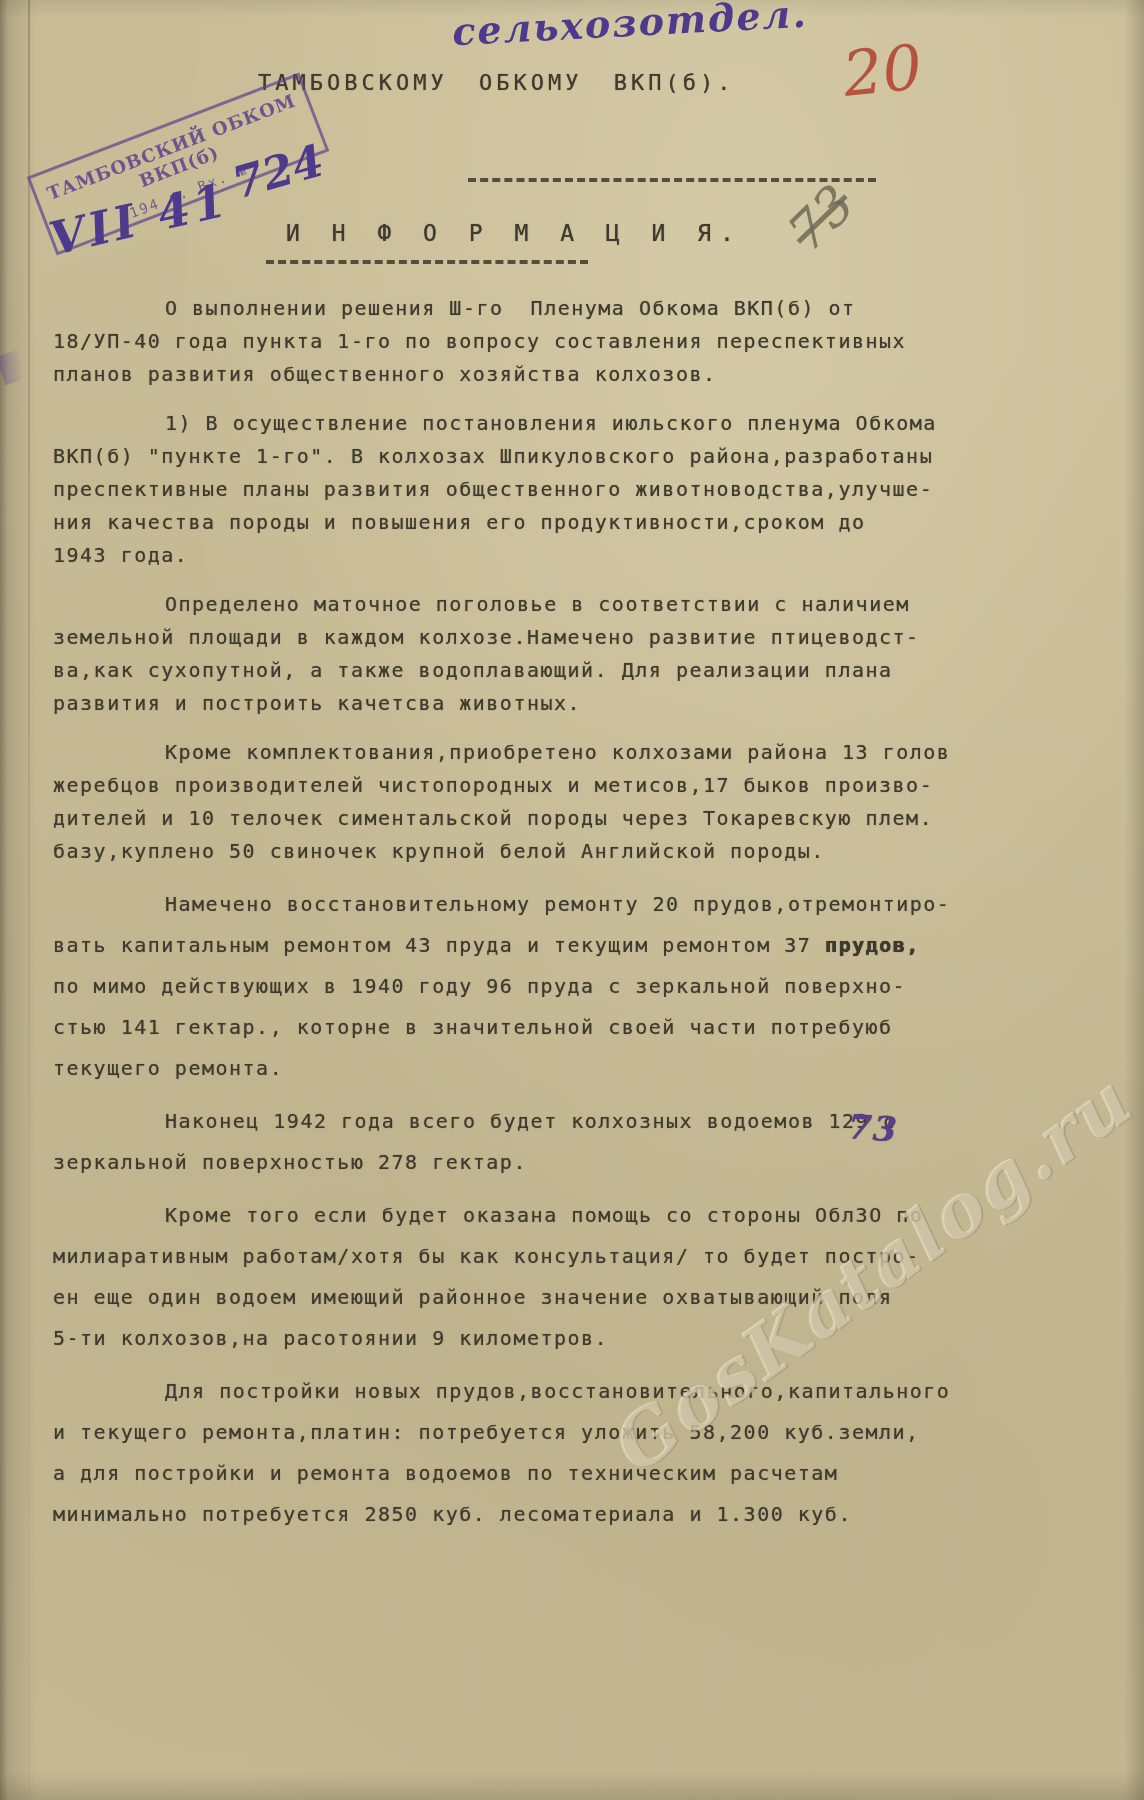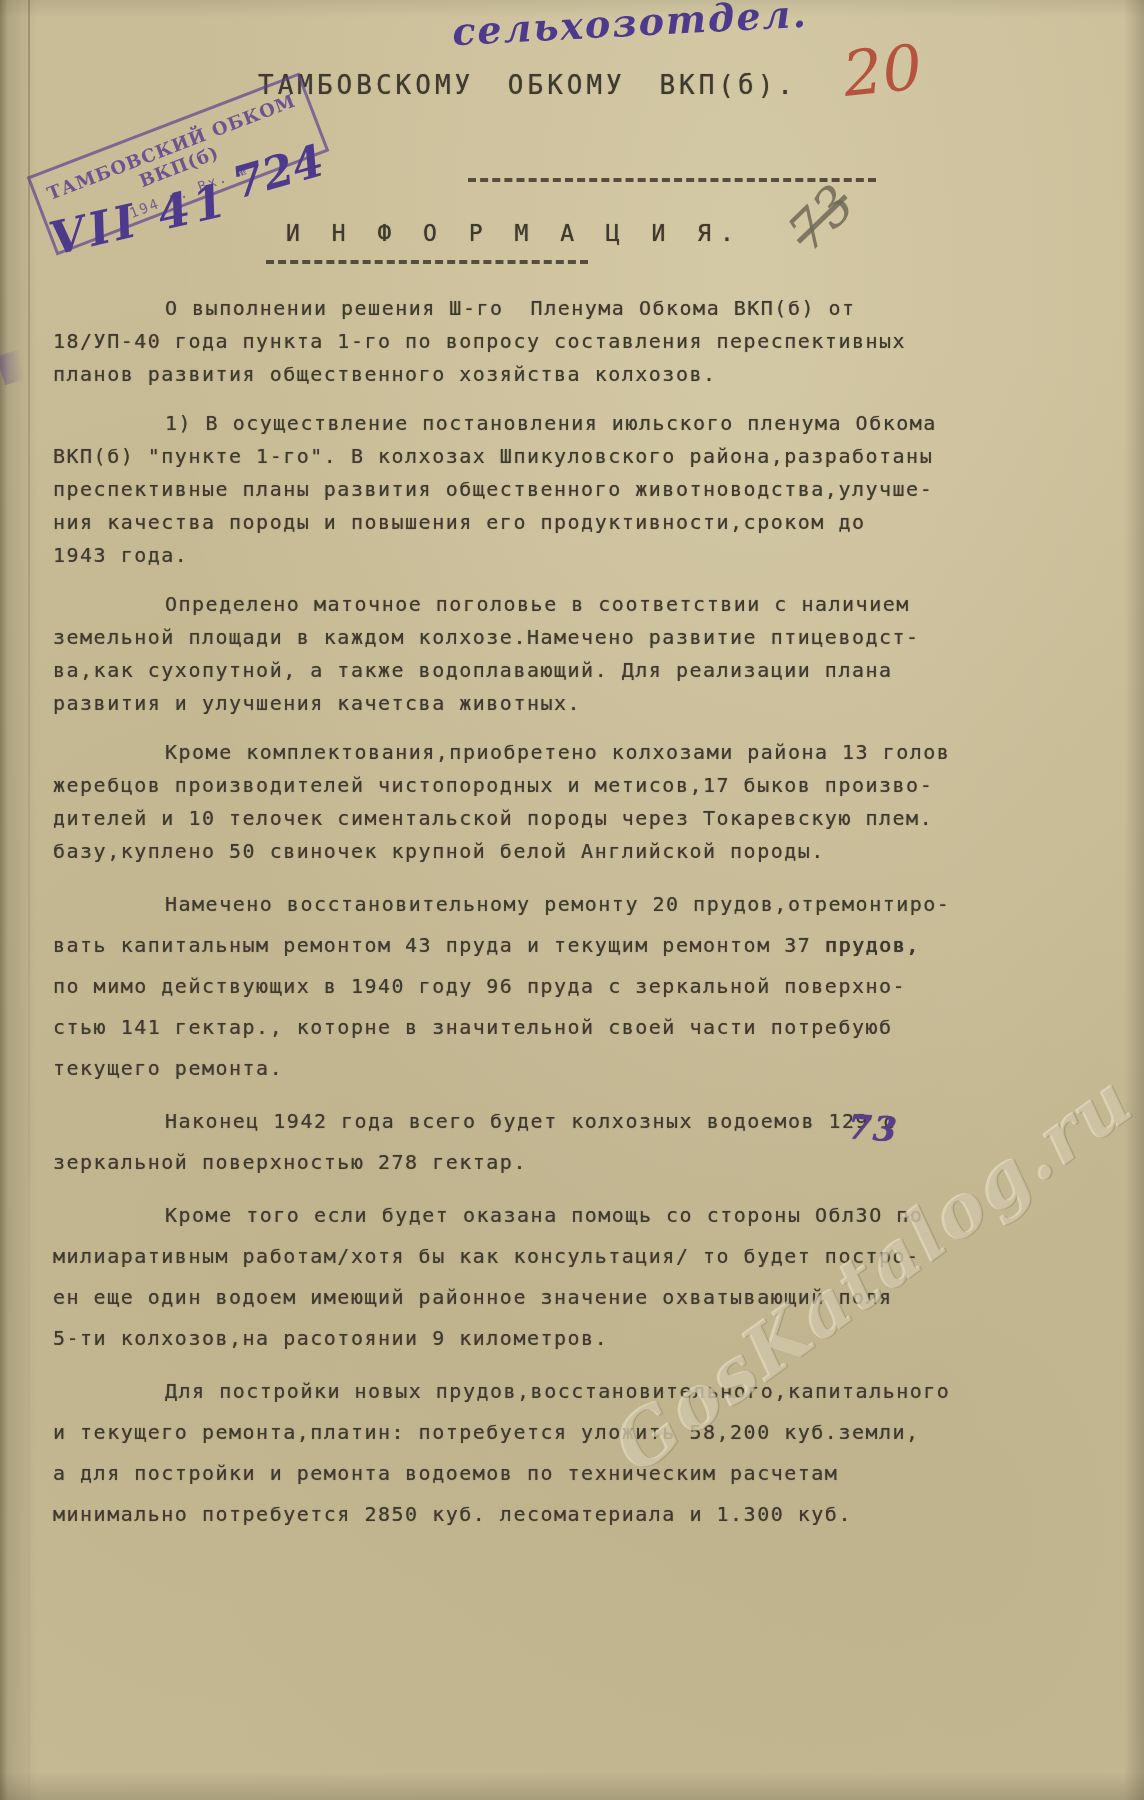--- a/index.html
+++ b/index.html
@@ -29,21 +29,21 @@
   
   .hand{font-family:"DejaVu Serif", serif;font-style:italic;}
 
   .top-note{position:absolute;left:452px;top:0px;font-size:38px;font-weight:bold;
     color:#4e3a8c;transform:rotate(-3deg);letter-spacing:2px;}
   .page-number{position:absolute;left:843px;top:34px;font-size:62px;
     color:#b5533e;transform:rotate(-6deg);}
   .pencil-note{position:absolute;left:788px;top:188px;font-size:52px;
     color:rgba(112,104,86,0.85);transform:rotate(-44deg);text-decoration:line-through;}
 
-  .addressee{position:absolute;left:258px;top:70px;font-size:26px;
+  .addressee{position:absolute;left:258px;top:70px;font-size:22px;
     letter-spacing:4px;word-spacing:14px;text-shadow:0 0 1px rgba(55,50,35,.7);}
 
   .sender{position:absolute;left:466px;top:138px;font-size:21px;
     letter-spacing:1px;text-shadow:0 0 1px rgba(55,50,35,.7);}
   .sender-underline{position:absolute;left:468px;top:178px;width:408px;height:0;
     border-top:4px dashed #3f3a2f;opacity:.85;}
 
   .stamp-box{position:absolute;left:32px;top:122px;width:292px;height:84px;
     border:3px solid rgba(93,65,142,.70);transform:rotate(-21deg);
     color:rgba(93,65,142,.85);text-align:center;padding-top:10px;box-sizing:border-box;}
@@ -58,21 +58,21 @@
     letter-spacing:9px;text-shadow:0 0 1px rgba(55,50,35,.8);}
   .title-underline{position:absolute;left:266px;top:260px;width:322px;height:0;
     border-top:4px dashed #3f3a2f;opacity:.85;}
 
   .body-text{position:absolute;left:45px;top:292px;width:980px;}
   .para{margin:0 0 16px 8px;text-indent:112px;font-size:20px;
     letter-spacing:1.5px;text-shadow:0 0 1px rgba(55,50,35,.65);}
   .para span{white-space:pre-wrap;}
   .tight{line-height:33px;}
   .loose{line-height:41px;margin-bottom:12px;}
-  .bold-strike{font-weight:normal;text-shadow:0.6px 0 0 currentColor,0 0 1px rgba(55,50,35,.8);}
+  .bold-strike{font-weight:bold;text-shadow:0.6px 0 0 currentColor,0 0 1px rgba(55,50,35,.8);}
   .num-corrected{position:relative;display:inline-block;text-indent:0;}
   .ink-over{position:absolute;left:6px;top:10px;font-family:"DejaVu Serif",serif;
     font-style:italic;font-weight:bold;font-size:34px;color:#5a3e8e;
     transform:rotate(4deg);line-height:1;}
 
   .watermark{position:absolute;left:598px;top:1420px;font-size:72px;font-weight:bold;
     color:rgba(226,216,186,0.50);transform:rotate(-36deg);transform-origin:left top;
     text-shadow:1px 1px 0 rgba(120,108,78,0.35), -1px -1px 0 rgba(255,250,230,0.40);
     letter-spacing:3px;white-space:nowrap;}
 </style>
@@ -108,21 +108,21 @@
 18/УП-40 года пункта 1-го по вопросу составления переспективных
 планов развития общественного хозяйства колхозов.</span></p>
     <p class="para tight"><span>1) В осуществление постановления июльского пленума Обкома
 ВКП(б) "пункте 1-го". В колхозах Шпикуловского района,разработаны
 преспективные планы развития общественного животноводства,улучше-
 ния качества породы и повышения его продуктивности,сроком до
 1943 года.</span></p>
     <p class="para tight"><span>Определено маточное поголовье в соответствии с наличием
 земельной площади в каждом колхозе.Намечено развитие птицеводст-
 ва,как сухопутной, а также водоплавающий. Для реализации плана
-развития и улучшения качетсва животных.</span></p>
+развития и построить качетсва животных.</span></p>
     <p class="para tight"><span>Кроме комплектования,приобретено колхозами района 13 голов
 жеребцов производителей чистопородных и метисов,17 быков произво-
 дителей и 10 телочек симентальской породы через Токаревскую плем.
 базу,куплено 50 свиночек крупной белой Английской породы.</span></p>
     <p class="para loose"><span>Намечено восстановительному ремонту 20 прудов,отремонтиро-
 вать капитальным ремонтом 43 пруда и текущим ремонтом 37 </span><span class="bold-strike">прудов,</span><span>
 по мимо действующих в 1940 году 96 пруда с зеркальной поверхно-
 стью 141 гектар., которне в значительной своей части потребуюб
 текущего ремонта.</span></p>
     <p class="para loose"><span>Наконец 1942 года всего будет колхозных водоемов 1</span><span class="num-corrected"><span>29</span><span class="ink-over">73</span></span><span> с

